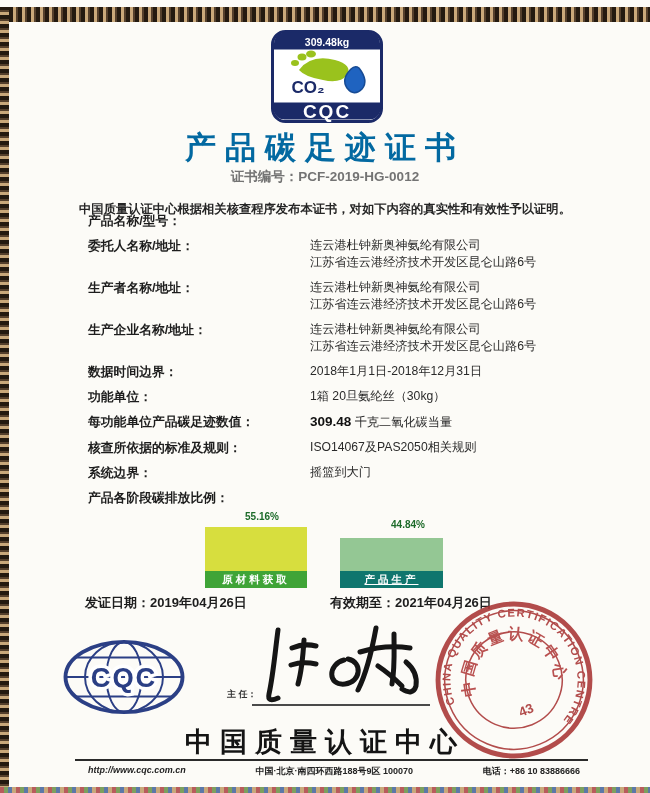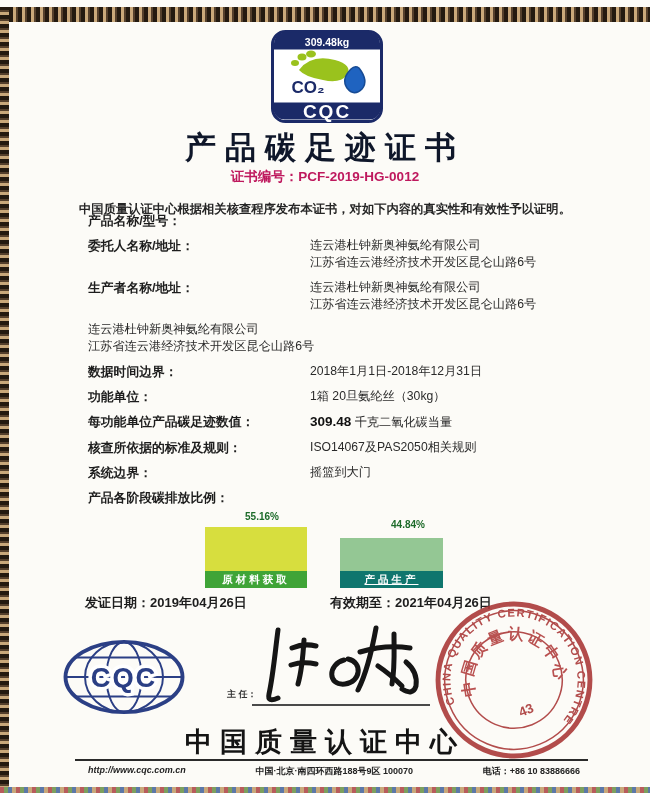--- a/index.html
+++ b/index.html
@@ -15,23 +15,23 @@
     background:repeating-linear-gradient(0deg,#241a10 0 4px,#c9a87a 4px 7px,#55402c 7px 9px);}
   .border-right{position:absolute;top:7px;right:0;bottom:0;width:19px;
     background:repeating-linear-gradient(0deg,#150e08 0 4px,#a8896 2 4px 6px,#1a120c 6px 7px,#b99871 7px 9px);}
   .border-bottom{position:absolute;bottom:0;left:0;right:0;height:6px;
     background:repeating-linear-gradient(90deg,#b85c5c 0 4px,#7da05e 4px 8px,#5c78a8 8px 12px,#c8a87a 12px 16px);}
 
   
   .fp-logo{position:absolute;left:271px;top:30px;width:112px;height:93px;}
   
   .title{position:absolute;left:0;top:127px;width:100%;text-align:center;
-    font-size:31px;font-weight:bold;letter-spacing:9px;color:#0f172a;margin:0;}
+    font-size:31px;font-weight:bold;letter-spacing:9px;color:#0369a1;margin:0;}
   .certno{position:absolute;left:0;top:168px;width:100%;text-align:center;
-    font-size:13.5px;font-weight:600;color:#be185d;}
+    font-size:13.5px;font-weight:600;color:#737373;}
   .intro{position:absolute;left:25px;right:25px;top:189px;text-align:center;
     font-size:12.3px;font-weight:600;color:#262626;margin:12px;}
 
   
   .fields{position:absolute;left:88px;top:212px;right:30px;}
   .frow{display:flex;margin-bottom:8px;line-height:17px;}
   .flabel{width:222px;flex:0 0 222px;font-weight:bold;font-size:12.8px;color:#1d1d1d;}
   .fvalue{flex:1;font-size:12.2px;font-weight:500;color:#2a2a2a;}
   .strong-num{font-weight:bold;font-size:13.5px;color:#111;}
 
@@ -115,20 +115,21 @@
       </div>
     </div>
     <div class="frow">
       <div class="flabel">生产者名称/地址：</div>
       <div class="fvalue">
         <div>连云港杜钟新奥神氨纶有限公司</div>
         <div>江苏省连云港经济技术开发区昆仑山路6号</div>
       </div>
     </div>
     <div class="frow">
+      <div class="flabel">生产企业名称/地址：</div>
       <div class="fvalue">
         <div>连云港杜钟新奥神氨纶有限公司</div>
         <div>江苏省连云港经济技术开发区昆仑山路6号</div>
       </div>
     </div>
     <div class="frow">
       <div class="flabel">数据时间边界：</div>
       <div class="fvalue">2018年1月1日-2018年12月31日</div>
     </div>
     <div class="frow">

